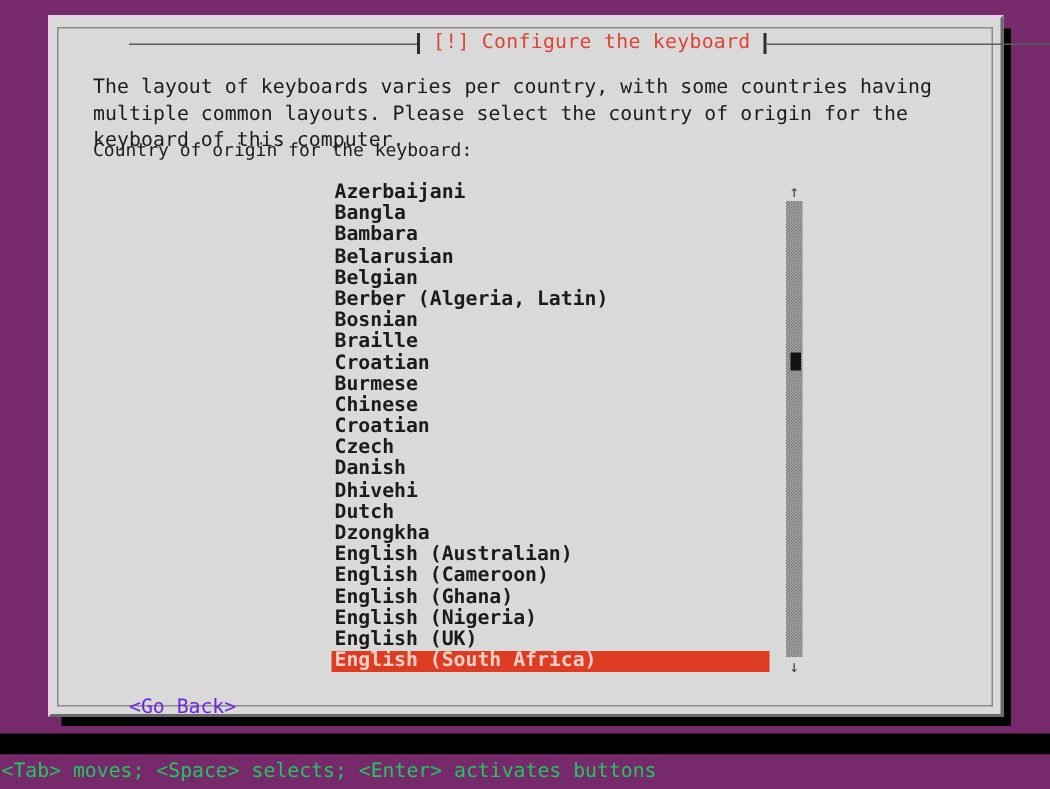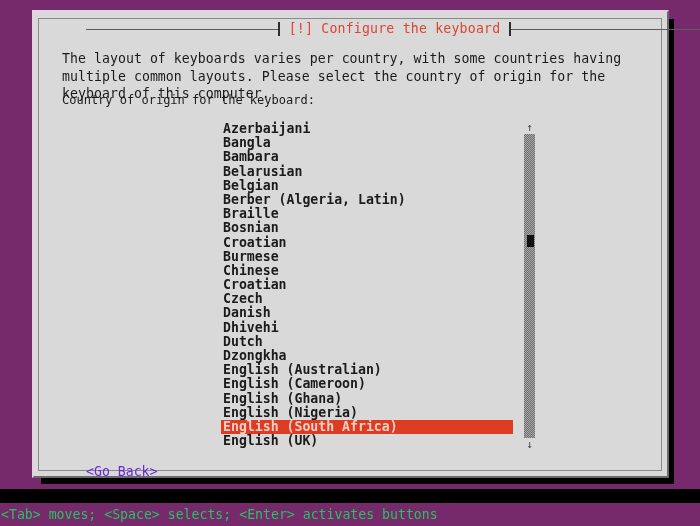--- a/index.html
+++ b/index.html
@@ -252,37 +252,37 @@
 
     <div class="prompt-label">Country of origin for the keyboard:</div>
 
     <div class="list">
         <div class="list-item">Azerbaijani</div>
         <div class="list-item">Bangla</div>
         <div class="list-item">Bambara</div>
         <div class="list-item">Belarusian</div>
         <div class="list-item">Belgian</div>
         <div class="list-item">Berber (Algeria, Latin)</div>
+        <div class="list-item">Bosnian</div>
         <div class="list-item">Braille</div>
-        <div class="list-item">Bosnian</div>
         <div class="list-item">Croatian</div>
         <div class="list-item">Burmese</div>
         <div class="list-item">Chinese</div>
         <div class="list-item">Croatian</div>
         <div class="list-item">Czech</div>
         <div class="list-item">Danish</div>
         <div class="list-item">Dhivehi</div>
         <div class="list-item">Dutch</div>
         <div class="list-item">Dzongkha</div>
         <div class="list-item">English (Australian)</div>
         <div class="list-item">English (Cameroon)</div>
         <div class="list-item">English (Ghana)</div>
         <div class="list-item">English (Nigeria)</div>
+        <div class="list-item">English (UK)</div>
         <div class="list-item selected">English (South Africa)</div>
-        <div class="list-item">English (UK)</div>
       </div>
 
     <div class="scrollbar">
       <div class="sb-arrow up">↑</div>
       <div class="sb-track">
         <div class="sb-thumb"></div>
       </div>
       <div class="sb-arrow down">↓</div>
     </div>
 

